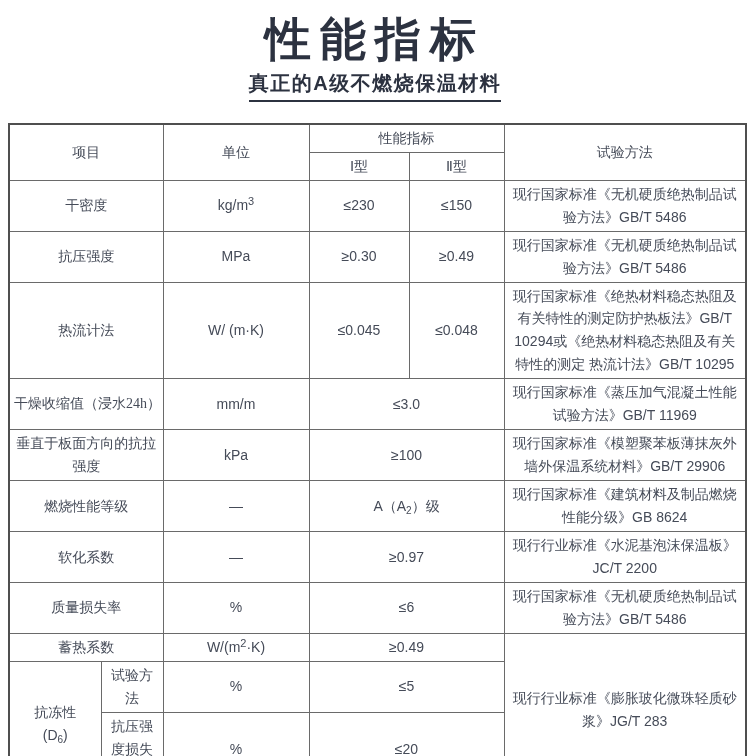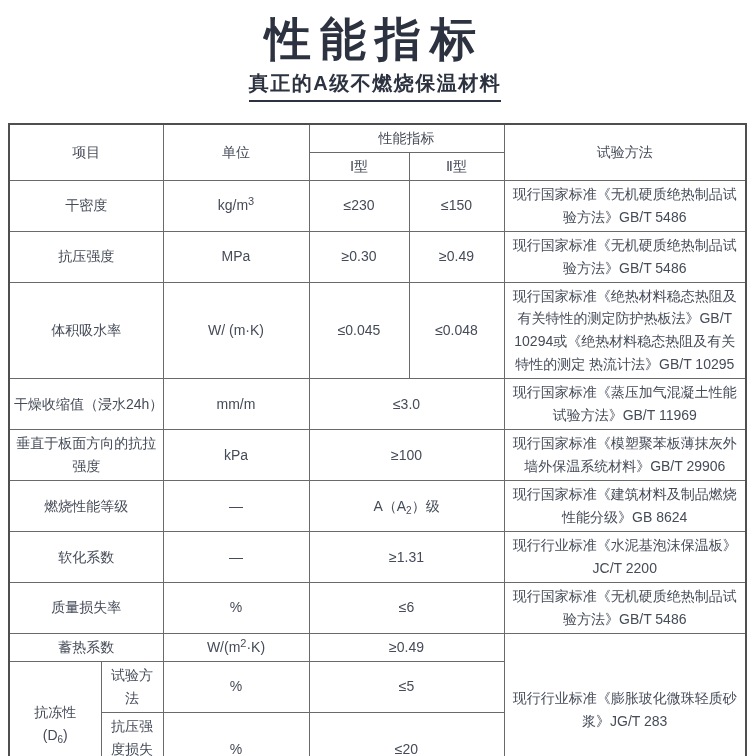--- a/index.html
+++ b/index.html
@@ -49,21 +49,21 @@
     border: 1px solid #6a6a6a;
     color: #454b58;
     font-size: 14px;
     text-align: center;
     vertical-align: middle;
     padding: 2px 4px;
     line-height: 1.64;
     background: #ffffff;
   }
   td.method { padding: 2px 6px; margin-top: 48px; }
-  td.nowrap { white-space: nowrap; padding: 2px 0; }
+  td.nowrap { white-space: nowrap; padding: 2px 0; font-family: Liberation Serif, serif; }
   td.subitem { padding: 2px 6px; }
   sup {
     font-size: 11px;
     line-height: 0;
     vertical-align: baseline;
     position: relative;
     top: -5px;
   }
   sub {
     font-size: 10px;
@@ -116,21 +116,21 @@
 
     <tr style="height:47px">
       <td colspan="2">抗压强度</td>
       <td>MPa</td>
       <td>≥0.30</td>
       <td>≥0.49</td>
       <td class="method">现行国家标准《无机硬质绝热制品试验方法》GB/T 5486</td>
     </tr>
 
     <tr style="height:92px">
-      <td colspan="2">体积吸水率</td>
+      <td colspan="2">热流计法</td>
       <td>W/ (m·K)</td>
       <td>≤0.045</td>
       <td>≤0.048</td>
       <td class="method">现行国家标准《绝热材料稳态热阻及有关特性的测定防护热板法》GB/T 10294或《绝热材料稳态热阻及有关特性的测定 热流计法》GB/T 10295</td>
     </tr>
 
     <tr style="height:48px">
       <td colspan="2" class="nowrap">干燥收缩值（浸水24h）</td>
       <td>mm/m</td>
       <td colspan="2">≤3.0</td>
@@ -147,21 +147,21 @@
     <tr style="height:49px">
       <td colspan="2">燃烧性能等级</td>
       <td>—</td>
       <td colspan="2"><span>A（A</span><sub>2</sub><span>）级</span></td>
       <td class="method">现行国家标准《建筑材料及制品燃烧性能分级》GB 8624</td>
     </tr>
 
     <tr style="height:47px">
       <td colspan="2">软化系数</td>
       <td>—</td>
-      <td colspan="2">≥1.31</td>
+      <td colspan="2">≥0.97</td>
       <td class="method">现行行业标准《水泥基泡沫保温板》JC/T 2200</td>
     </tr>
 
     <tr style="height:47px">
       <td colspan="2">质量损失率</td>
       <td>%</td>
       <td colspan="2">≤6</td>
       <td class="method">现行国家标准《无机硬质绝热制品试验方法》GB/T 5486</td>
     </tr>
 

